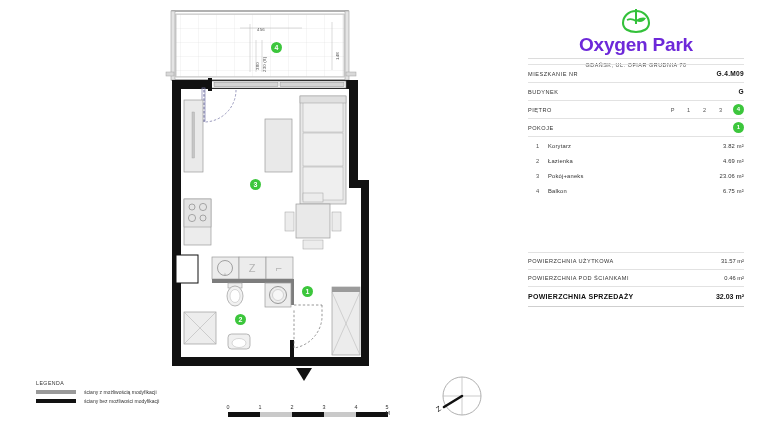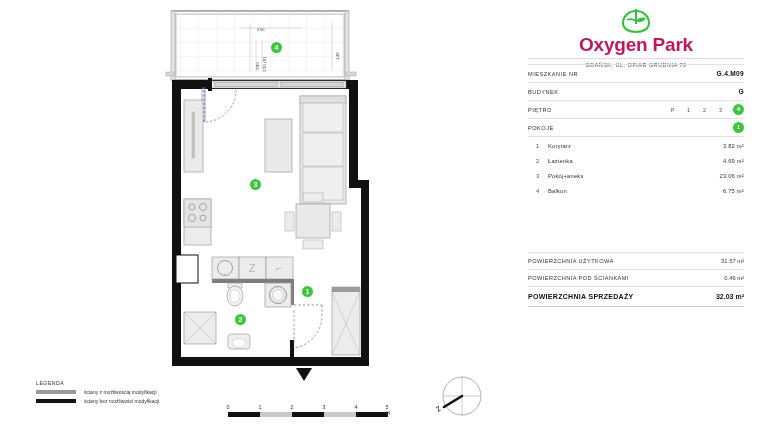--- a/index.html
+++ b/index.html
@@ -48,21 +48,21 @@
   #scalebar .bar i.l{background:#c9c9c9;}
 
   
   #compass{position:absolute;left:432px;top:372px;width:54px;height:50px;}
 
   
   #info{position:absolute;left:512px;top:0;width:248px;height:428px;}
 
   #logo{position:absolute;left:16px;top:8px;width:216px;text-align:center;}
   #logo .mark{margin:0 auto 1px;width:30px;height:26px;}
-  #logo .brand{font-size:19px;font-weight:bold;color:#be185d;letter-spacing:-.2px;line-height:20px;}
+  #logo .brand{font-size:19px;font-weight:bold;color:#6d28d9;letter-spacing:-.2px;line-height:20px;}
   #logo .addr{font-size:5.4px;color:#4a4a4a;letter-spacing:.55px;padding-top:3px;margin-top:3px;border-top:1px solid #dcdcdc;}
 
   
   #spec{position:absolute;left:16px;top:64px;width:216px;}
   #spec .row{display:flex;align-items:center;height:17px;border-bottom:1px solid #e2e2e2;}
   #spec .row:first-child{border-top:1px solid #e2e2e2;}
   #spec .k{font-size:5.6px;letter-spacing:.5px;color:#333;flex:1;}
   #spec .v{font-size:6.6px;font-weight:bold;color:#111;letter-spacing:.3px;}
   #spec .opts{display:flex;align-items:center;gap:9px;}
   #spec .opt{font-size:5.6px;color:#555;width:7px;text-align:center;}

